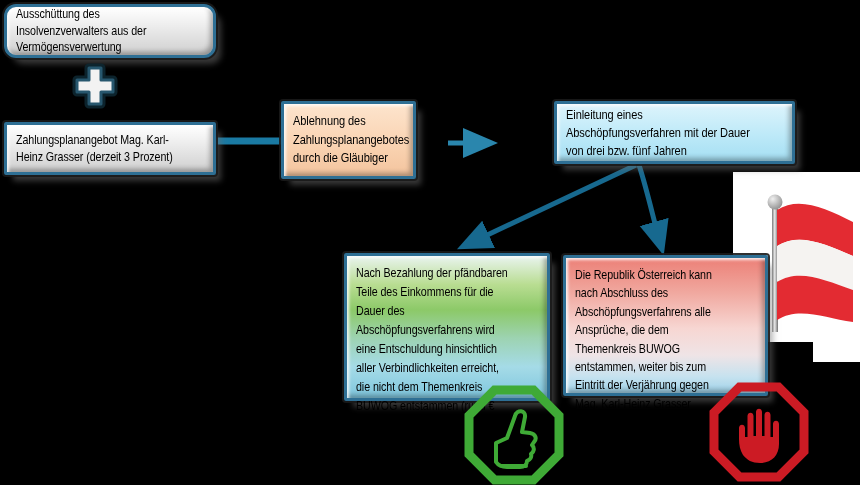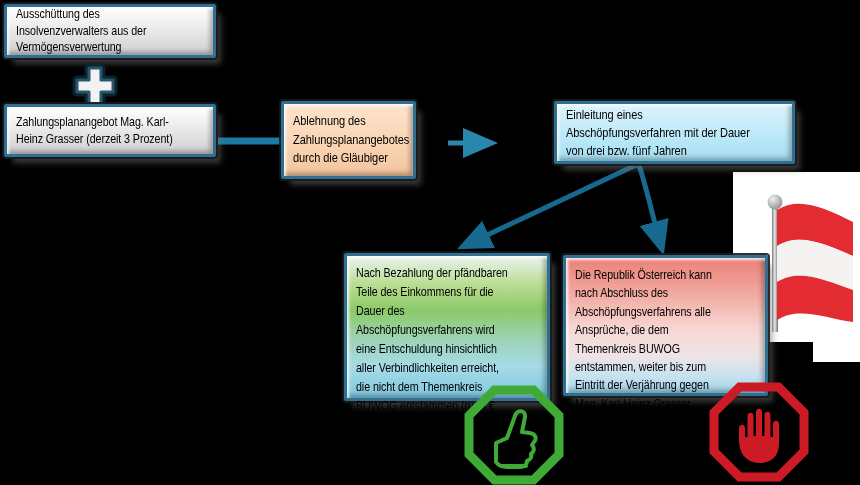--- a/index.html
+++ b/index.html
@@ -64,30 +64,30 @@
       <marker id="ah2" markerWidth="7" markerHeight="7" refX="5" refY="3" orient="auto">
         <path d="M0,0 L7,3 L0,6 Z" fill="#17698f"></path>
       </marker>
     </defs>
     <line x1="216" y1="141" x2="284" y2="141" stroke="#1a7aa3" stroke-width="7"></line>
     <line x1="448" y1="143" x2="488" y2="143" stroke="#2a86ad" stroke-width="5" marker-end="url(#ah1)"></line>
     <path d="M636,165 L466,245" stroke="#17698f" stroke-width="5" fill="none" marker-end="url(#ah2)"></path>
     <path d="M639,165 C648,193 653,218 661,246" stroke="#17698f" stroke-width="5" fill="none" marker-end="url(#ah2)"></path>
   </svg>
 
-  <div class="box gray lyr3" style="left:4px;top:4px;width:212px;height:54px;">
+  <div class="box gray lyr3" style="left:4px;top:4px;width:212px;height:54px;border-radius:12px;">
     <span class="cond">Ausschüttung des Insolvenzverwalters aus der Vermögensverwertung</span>
   </div>
 
   <svg class="lyr3" style="left:72px;top:63px;" width="46" height="46" viewBox="0 0 46 46">
     <path d="M17,5 h12 v12 h12 v12 h-12 v12 h-12 v-12 h-12 v-12 h12 z" fill="none" stroke="#0d2731" stroke-width="9" stroke-linejoin="round" opacity=".9"></path>
     <path d="M17,5 h12 v12 h12 v12 h-12 v12 h-12 v-12 h-12 v-12 h12 z" fill="#f2f2f2" stroke="#27576e" stroke-width="3" stroke-linejoin="round"></path>
   </svg>
 
-  <div class="box gray lyr3" style="left:4px;top:104px;width:212px;height:53px;">
+  <div class="box gray lyr3" style="left:4px;top:122px;width:212px;height:53px;">
     <span class="cond">Zahlungsplanangebot Mag. Karl-Heinz Grasser (derzeit 3 Prozent)</span>
   </div>
 
   <div class="box peach lyr3" style="left:281px;top:101px;width:135px;height:78px;">
     <span class="cond bigtext" style="line-height:18.5px;">Ablehnung des Zahlungsplanangebotes durch die Gläubiger</span>
   </div>
 
   <div class="box cyan lyr3" style="left:515px;top:101px;width:241px;height:63px;">
     <span class="cond bigtext" style="line-height:18px;">Einleitung eines Abschöpfungsverfahren mit der Dauer von drei bzw. fünf Jahren</span>
   </div>

